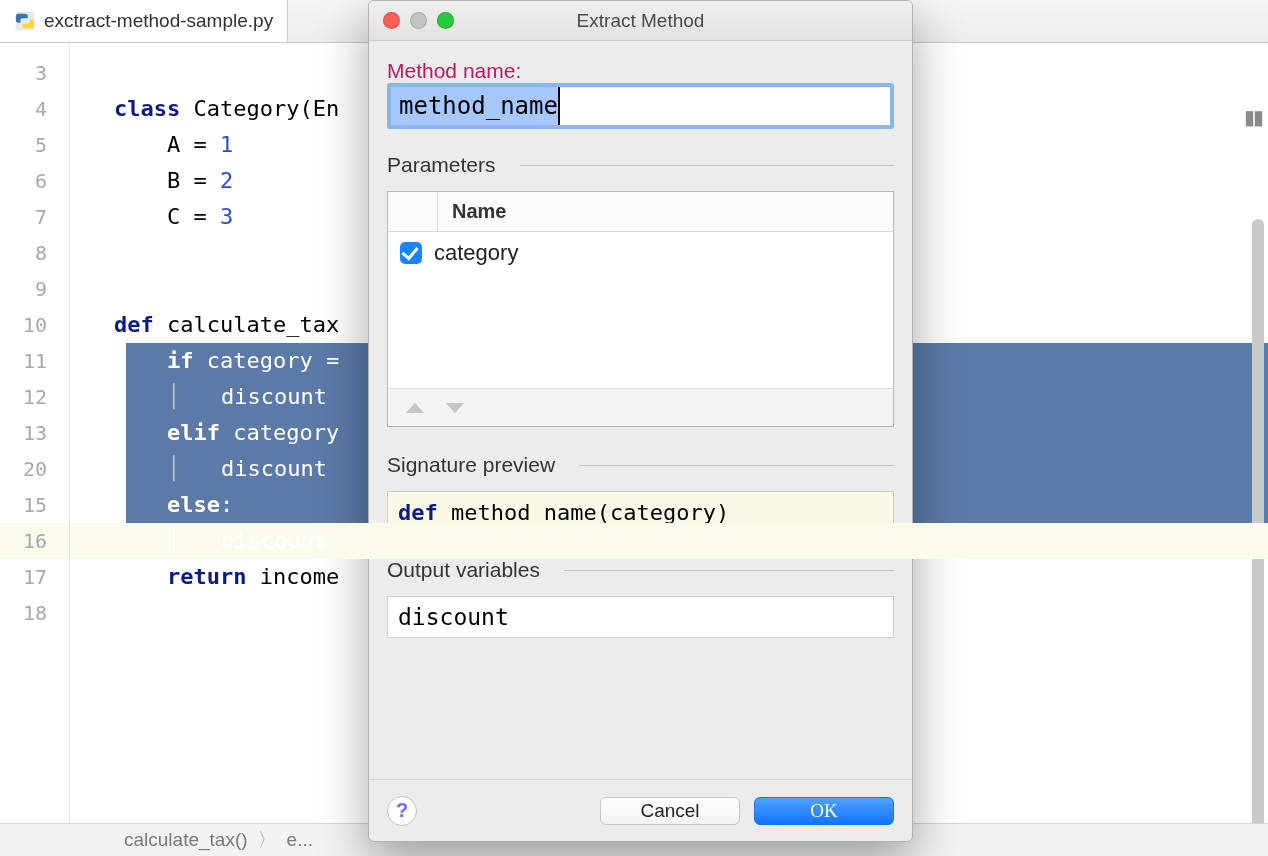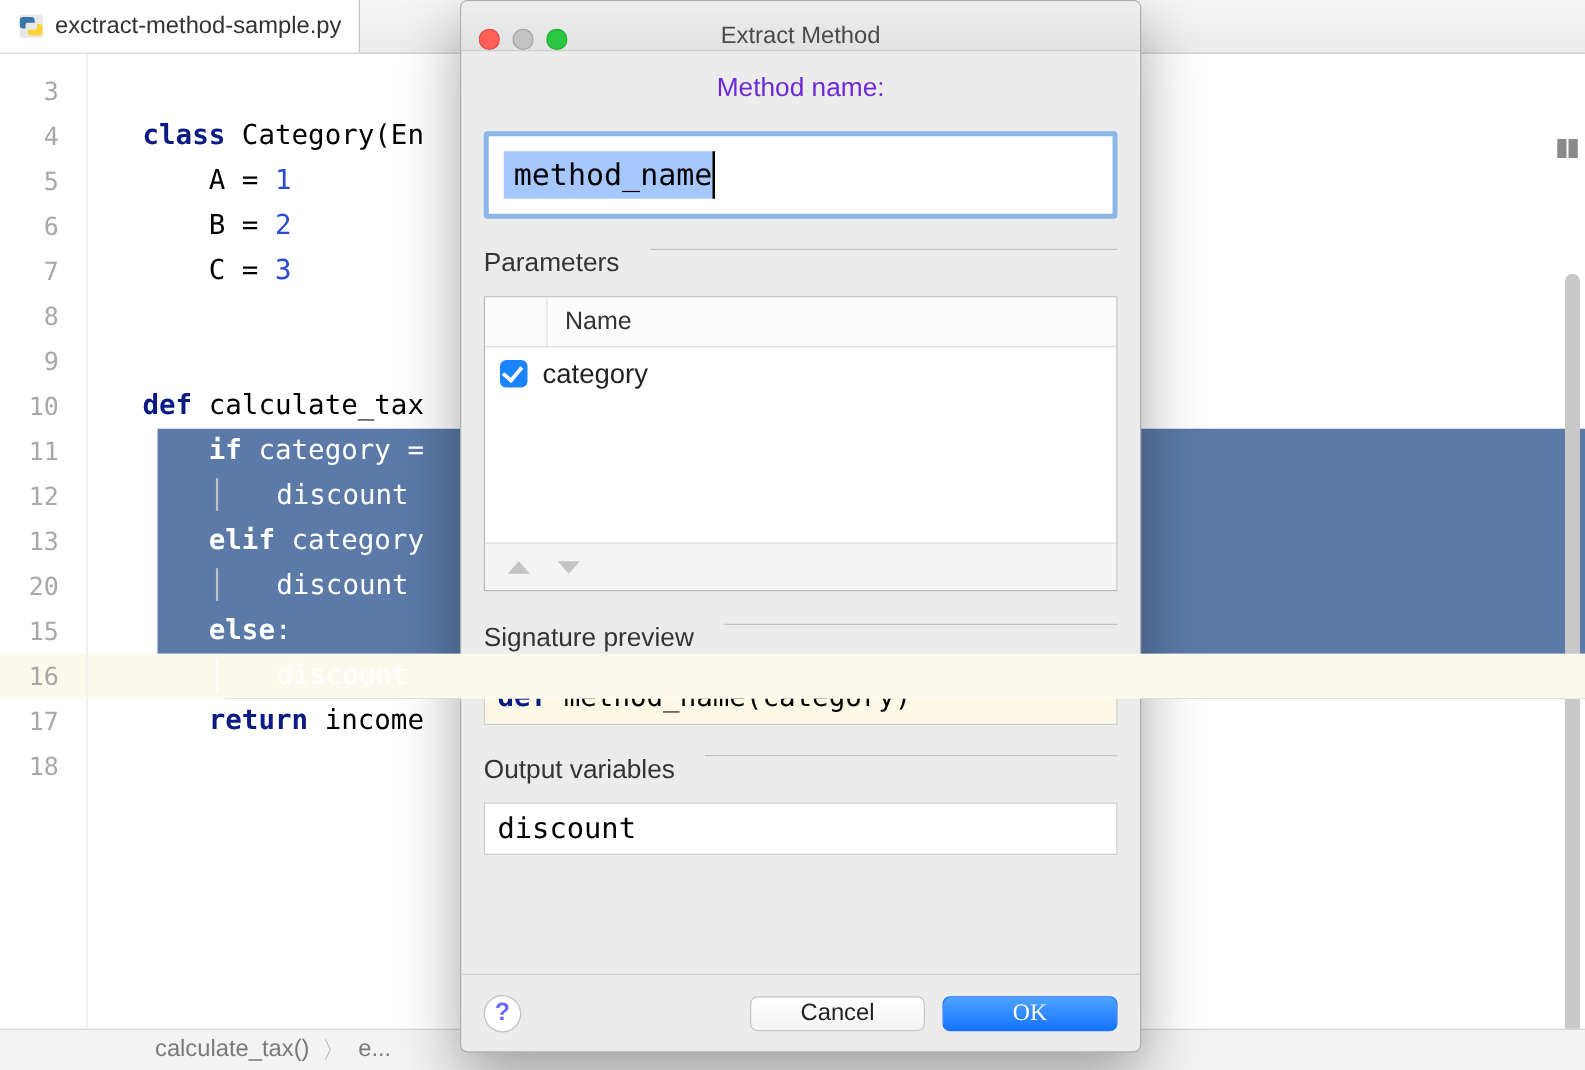--- a/index.html
+++ b/index.html
@@ -145,21 +145,21 @@
   border: 1px solid #b0b0b0;
   border-radius: 6px;
   box-shadow: 0 20px 50px rgba(0,0,0,0.35);
   overflow: hidden;
 }
 .titlebar {
   height: 40px;
   background: linear-gradient(#efefef, #e2e2e2);
   border-bottom: 1px solid #cfcfcf;
   display: flex;
-  align-items: flex-end;
+  align-items: center;
   position: relative;
 }
 .traffic {
   display: flex;
   gap: 10px;
   padding-left: 14px;
 }
 .tl {
   width: 17px; height: 17px; border-radius: 50%;
   border: 0.5px solid rgba(0,0,0,0.15);
@@ -173,48 +173,48 @@
   text-align: center;
   font-size: 19px;
   color: #4a4a4a;
   pointer-events: none;
 }
 .dlg-body {
   padding: 18px 18px 0 18px;
 }
 .lbl {
   font-size: 21px;
-  color: #6d28d9;
-  margin-bottom: 22px;
-  text-align: center;
+  color: #be185d;
+  margin-bottom: 0;
 }
 .method-input-wrap {
   border: 4px solid #8bb7e8;
   border-radius: 3px;
-  padding: 12px;
+  padding: 0;
   background: #fff;
   margin-bottom: 24px;
 }
 .input-selected {
   display: inline-block;
   background: #a6c8ff;
   font-family: Menlo, Consolas, monospace;
   font-size: 24px;
   padding: 5px 0 5px 8px;
   border-right: 2px solid #000;
 }
 .input-box {
   background: #fff;
   border: none;
   width: 100%;
 }
 
 
 .sect {
   display: flex;
+  align-items: center;
   gap: 24px;
   margin-bottom: 14px;
 }
 .sect .sline {
   flex: 1;
   height: 1px;
   background: #c4c4c4;
 }
 .sect .slabel {
   font-size: 21px;
@@ -226,20 +226,21 @@
   border: 1px solid #b9b9b9;
   background: #fff;
   margin-bottom: 26px;
 }
 .param-head {
   height: 40px;
   background: #fbfbfb;
   border-bottom: 1px solid #d8d8d8;
   display: flex;
   align-items: center;
+  font-weight: bold;
 }
 .param-head .col1 {
   width: 50px;
   border-right: 1px solid #e2e2e2;
   height: 100%;
 }
 .param-head .col2 {
   padding-left: 14px;
   font-size: 20px;
   color: #333;

